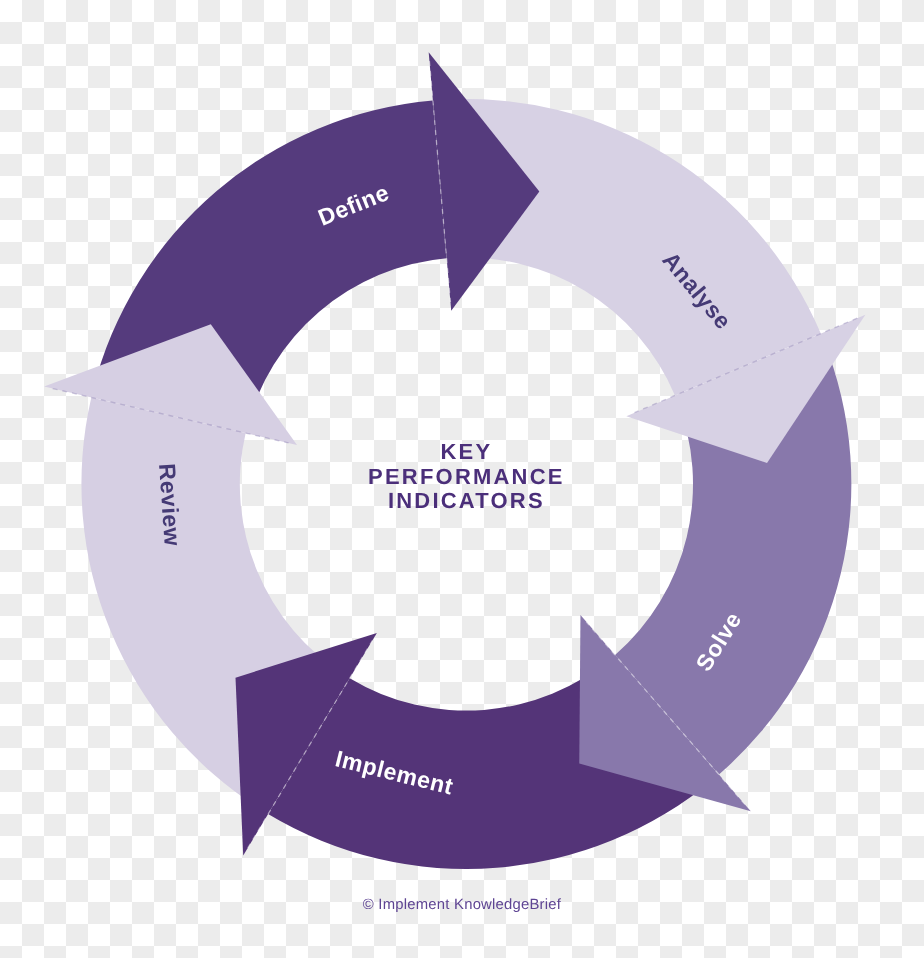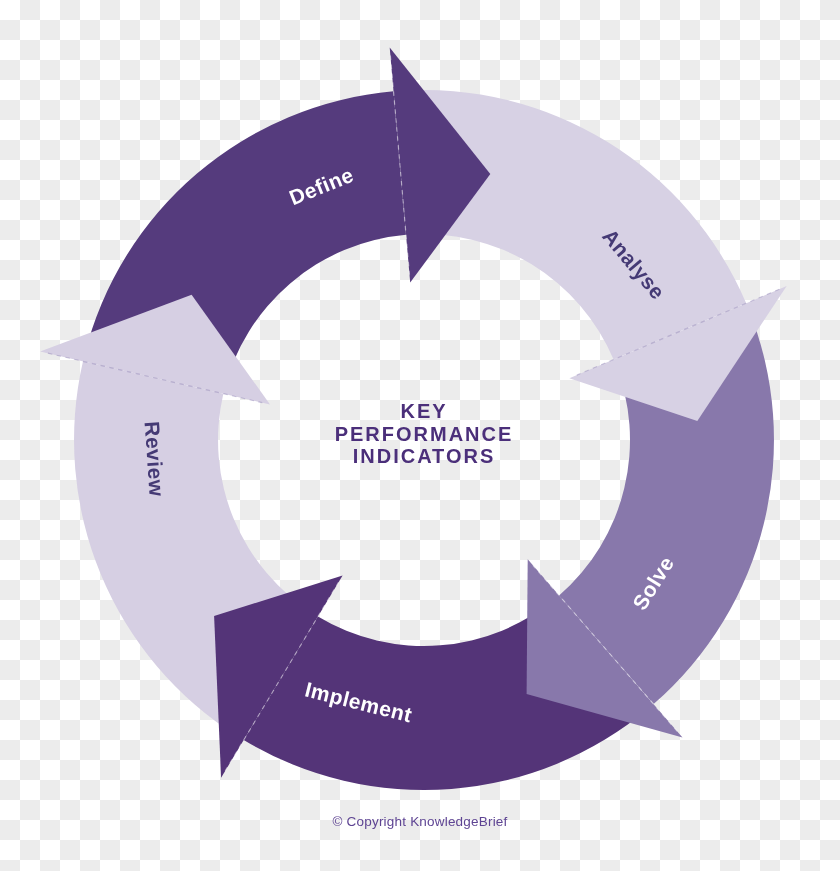--- a/index.html
+++ b/index.html
@@ -81,14 +81,14 @@
       <text class="arrow-label" fill="#ffffff" text-anchor="middle" dominant-baseline="middle" transform="translate(358.2 703.9) rotate(14.0)">Implement</text>
       <text class="arrow-label" fill="#453a75" text-anchor="middle" dominant-baseline="middle" transform="translate(152.7 459.0) rotate(86.0)">Review</text>
     </svg>
 
   <div class="center-title">
     <span>KEY</span>
     <span>PERFORMANCE</span>
     <span>INDICATORS</span>
   </div>
 
-  <div class="copyright">© Copyright KnowledgeBrief</div>
+  <div class="copyright">© Implement KnowledgeBrief</div>
 </div>
 
 </body></html>

